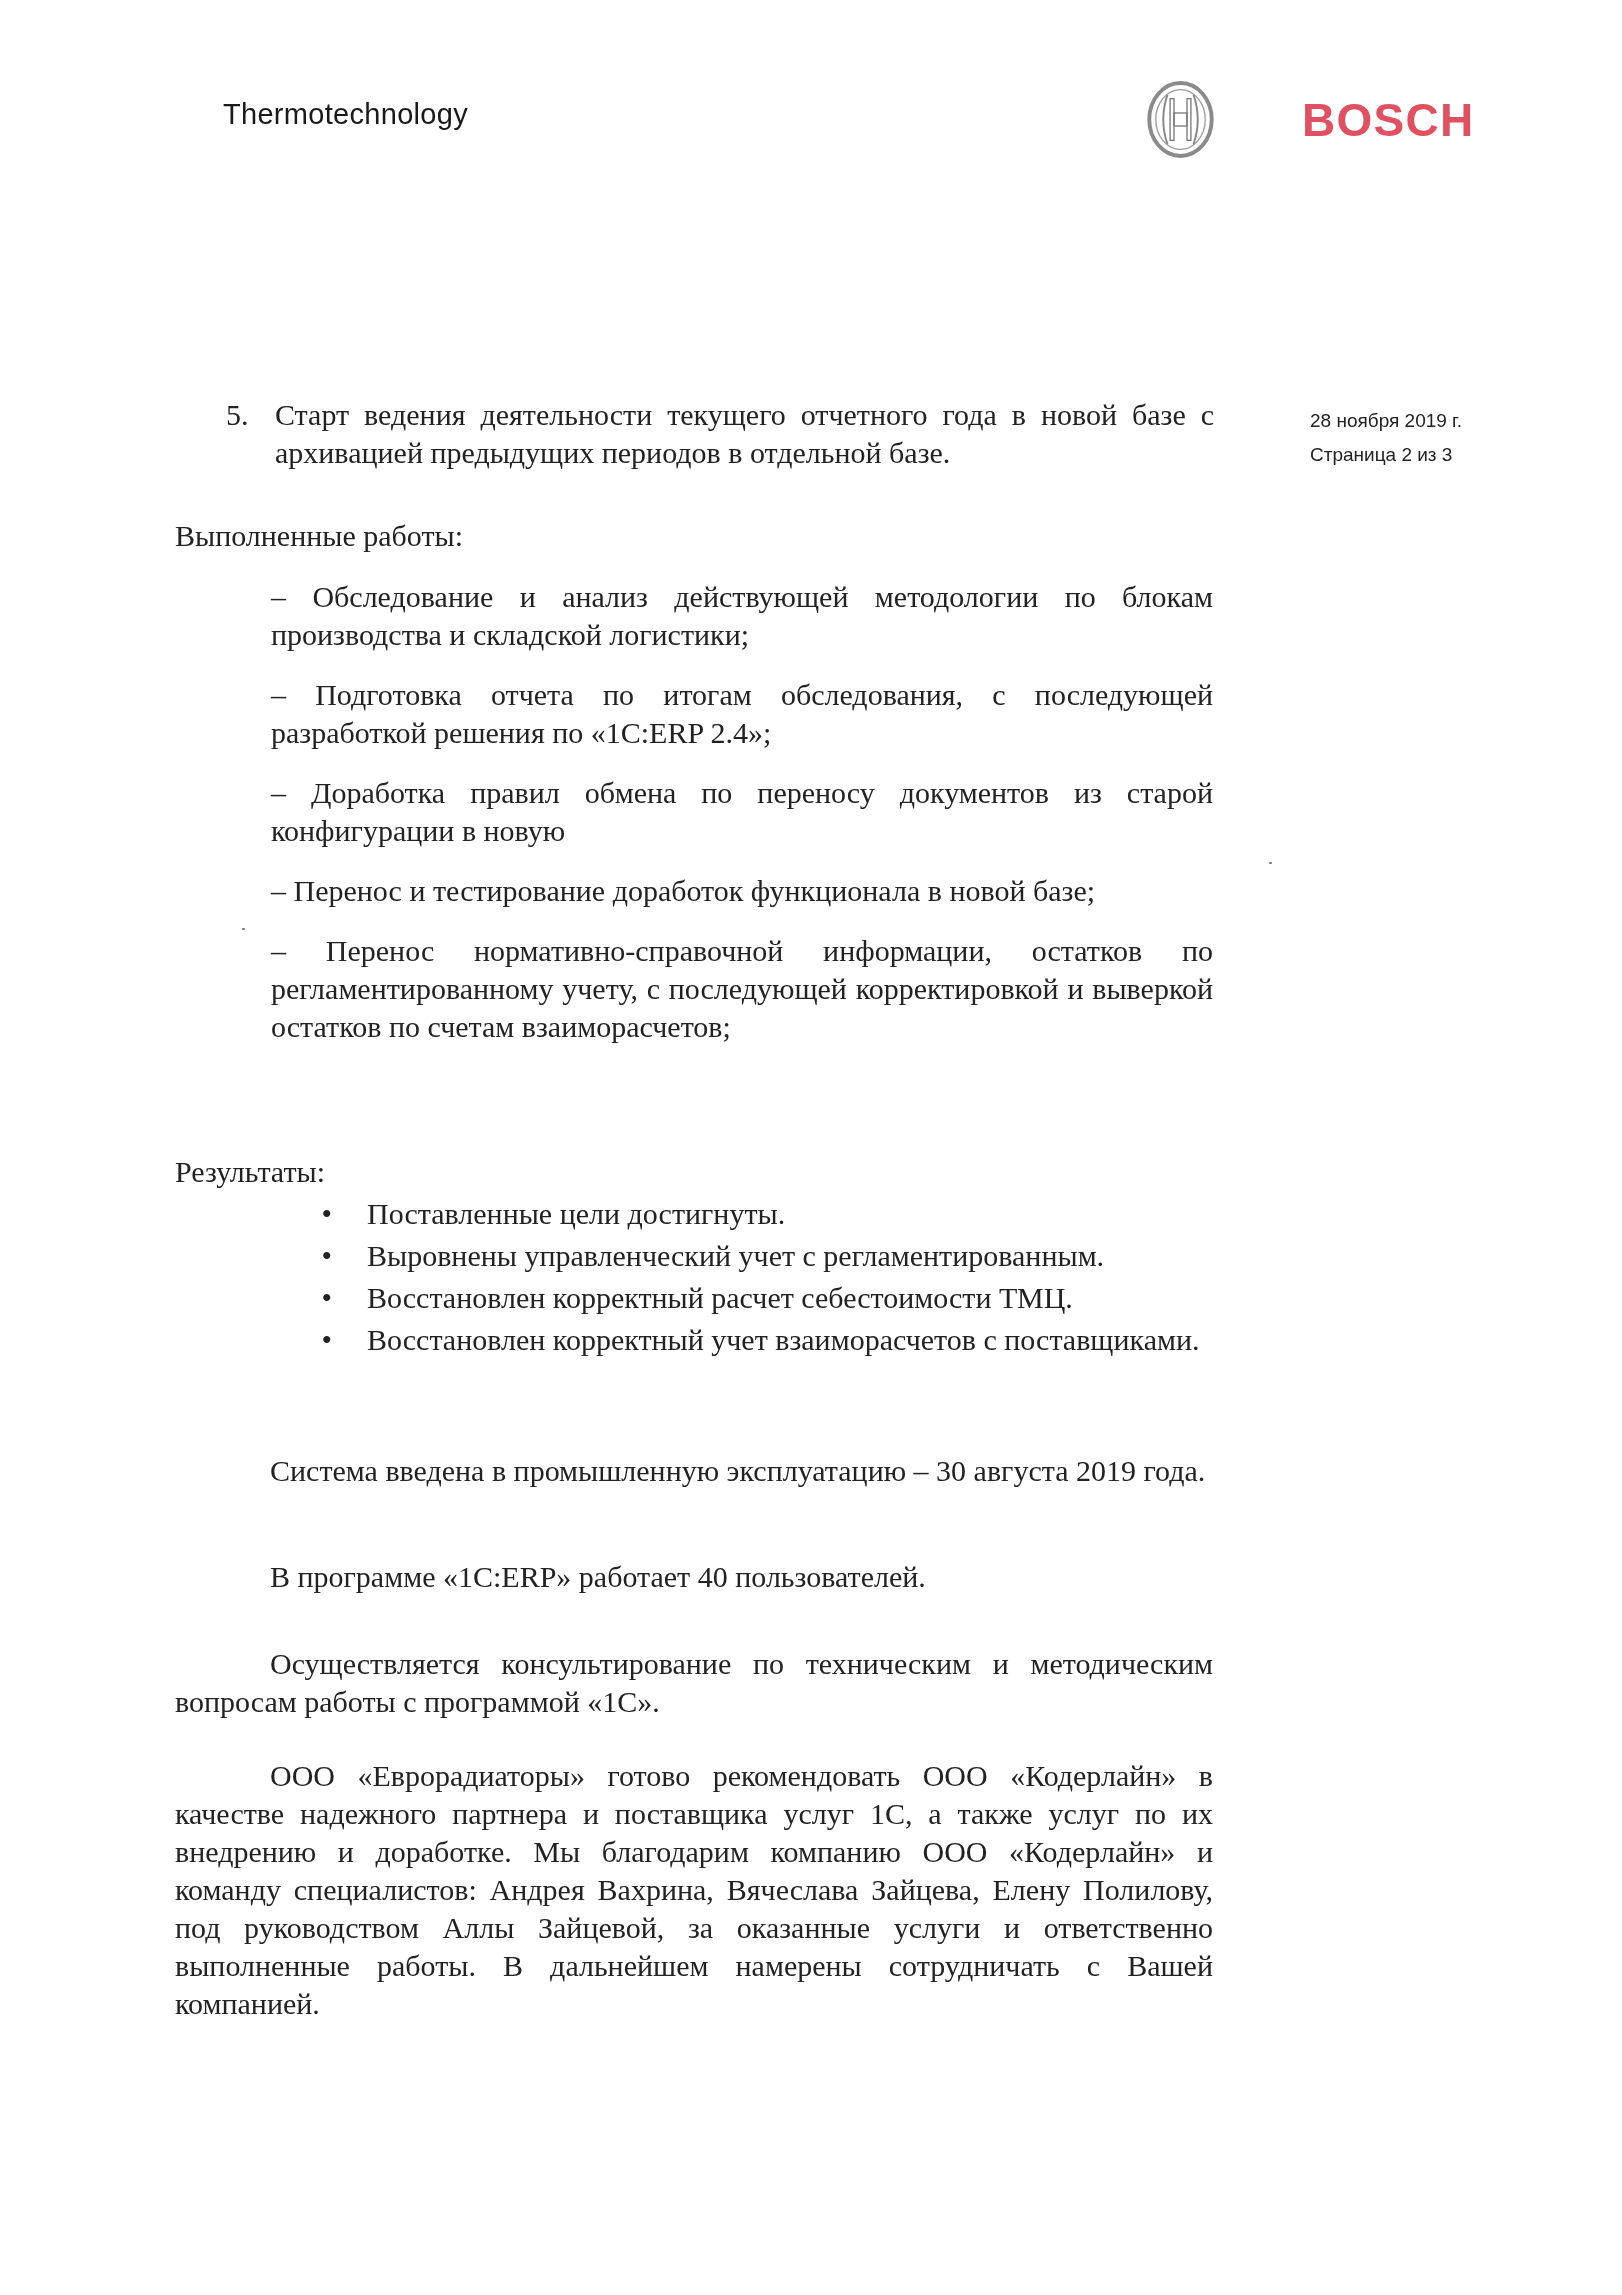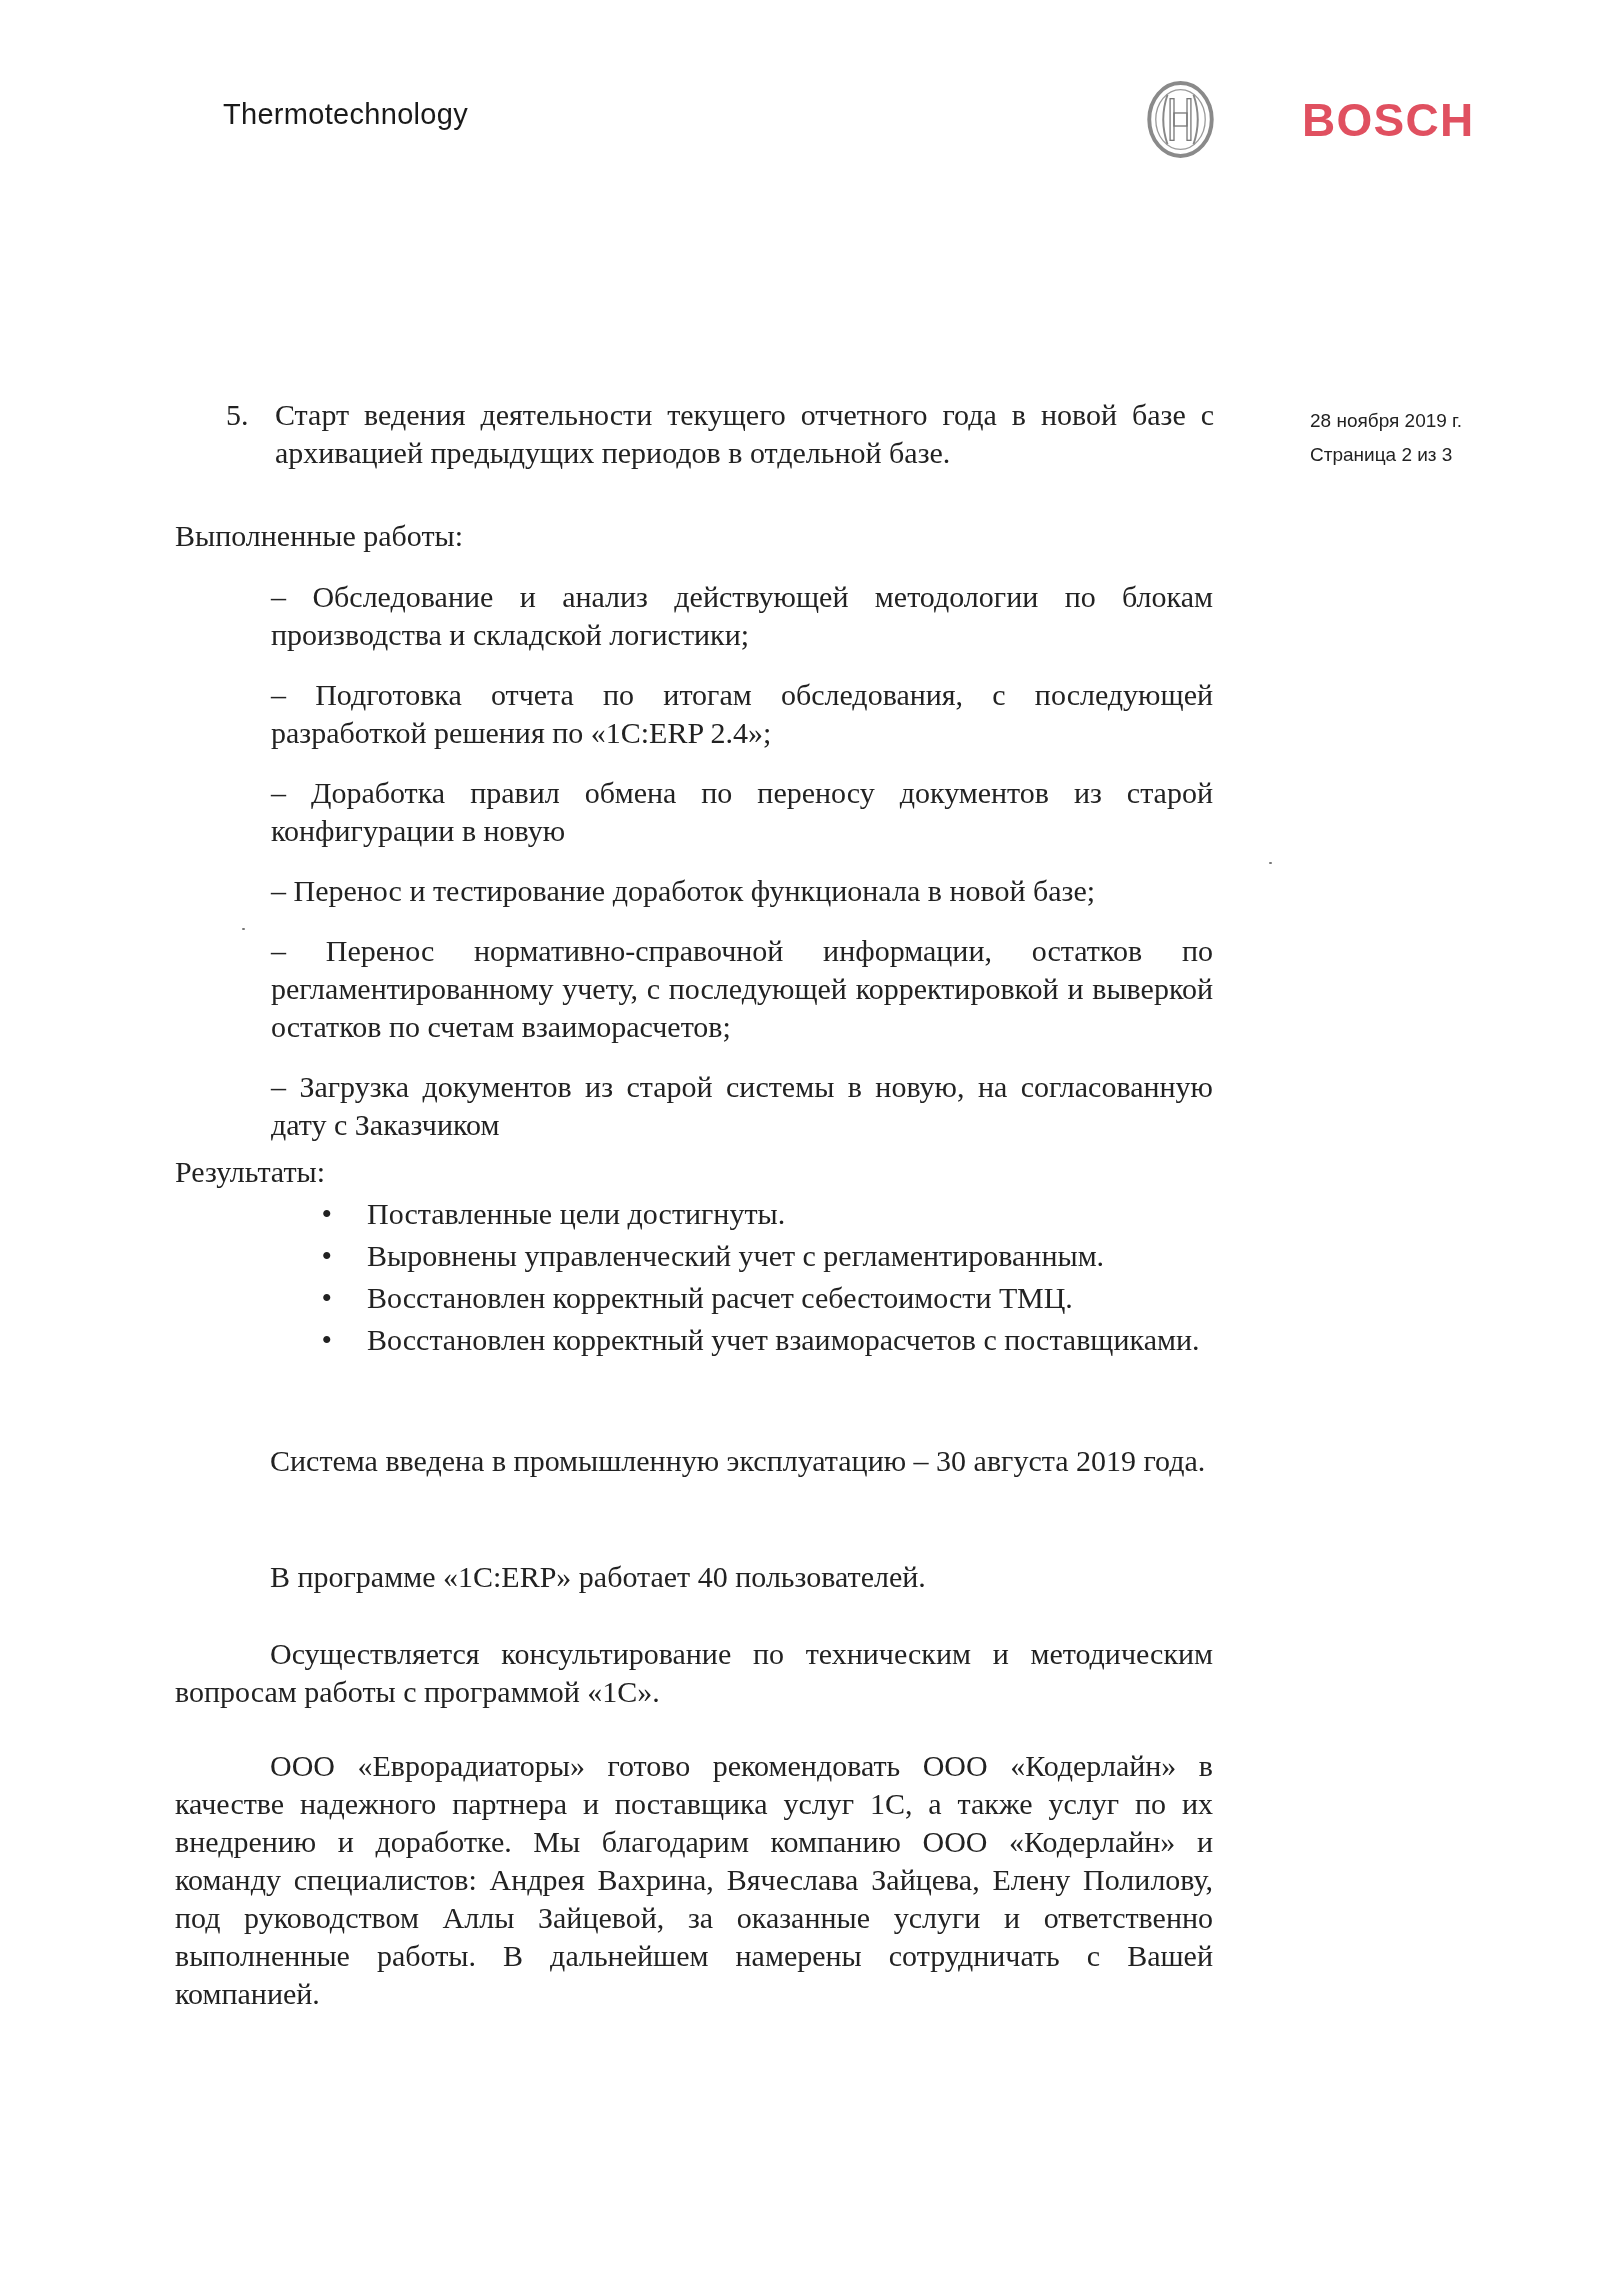--- a/index.html
+++ b/index.html
@@ -19,21 +19,21 @@
   #works-list { left:271px; top:556px; width:942px; }
   #works-list .w { text-align:justify; text-align-last:left;margin-top:22px; }
   #results-title { left:175px; top:1153px; }
   #results-list { left:307px; top:1195px; width:906px; }
   .ri { position:relative; padding-left:60px; text-align:justify; text-align-last:left; margin-bottom:3.9px; }
   .ri .bul { position:absolute; left:14.4px; top:0; }
   #p1 { left:175px; top:1442px; width:1038px; text-indent:95px; }
   #p2 { left:270px; top:1558px; }
   #p3 { left:175px; top:1635px; width:1038px; text-indent:95px; }
   #p4 { left:175px; top:1747px; width:1038px; text-indent:95px; }
-  .para { text-align:justify; text-align-last:left; }
+  .para { text-align:justify; text-align-last:left;margin-top:10px; }
   .speck { position:absolute; width:3.3px; height:2px; background:#777; border-radius:1.3px; }
 </style>
 </head>
 <body>
 
 <div id="dept" class="abs sans">Thermotechnology</div>
 
 <div id="logo-emblem" class="abs">
   <svg width="69" height="79" viewBox="0 0 106 120">
     <ellipse cx="53" cy="60" rx="48" ry="56" fill="none" stroke="#8a8a8a" stroke-width="6"></ellipse>
@@ -57,21 +57,20 @@
   <div class="txt just">Старт ведения деятельности текущего отчетного года в новой базе с архивацией предыдущих периодов в отдельной базе.</div>
 </div>
 
 <div id="works-title" class="abs serif">Выполненные работы:</div>
 <div id="works-list" class="abs serif">
   <div class="w">– Обследование и анализ действующей методологии по блокам производства и складской логистики;</div>
   <div class="w">– Подготовка отчета по итогам обследования, с последующей разработкой решения по «1С:ERP 2.4»;</div>
   <div class="w">– Доработка правил обмена по переносу документов из старой конфигурации в новую</div>
   <div class="w">– Перенос и тестирование доработок функционала в новой базе;</div>
   <div class="w">– Перенос нормативно-справочной информации, остатков по регламентированному учету, с последующей корректировкой и выверкой остатков по счетам взаиморасчетов;</div>
-  <div class="w">– Загрузка документов из старой системы в новую, на согласованную дату с Заказчиком</div>
 </div>
 
 <div id="results-title" class="abs serif">Результаты:</div>
 <div id="results-list" class="abs serif">
   <div class="ri">
     <span class="bul">•</span>
     <span>Поставленные цели достигнуты.</span>
   </div>
   <div class="ri">
     <span class="bul">•</span>

